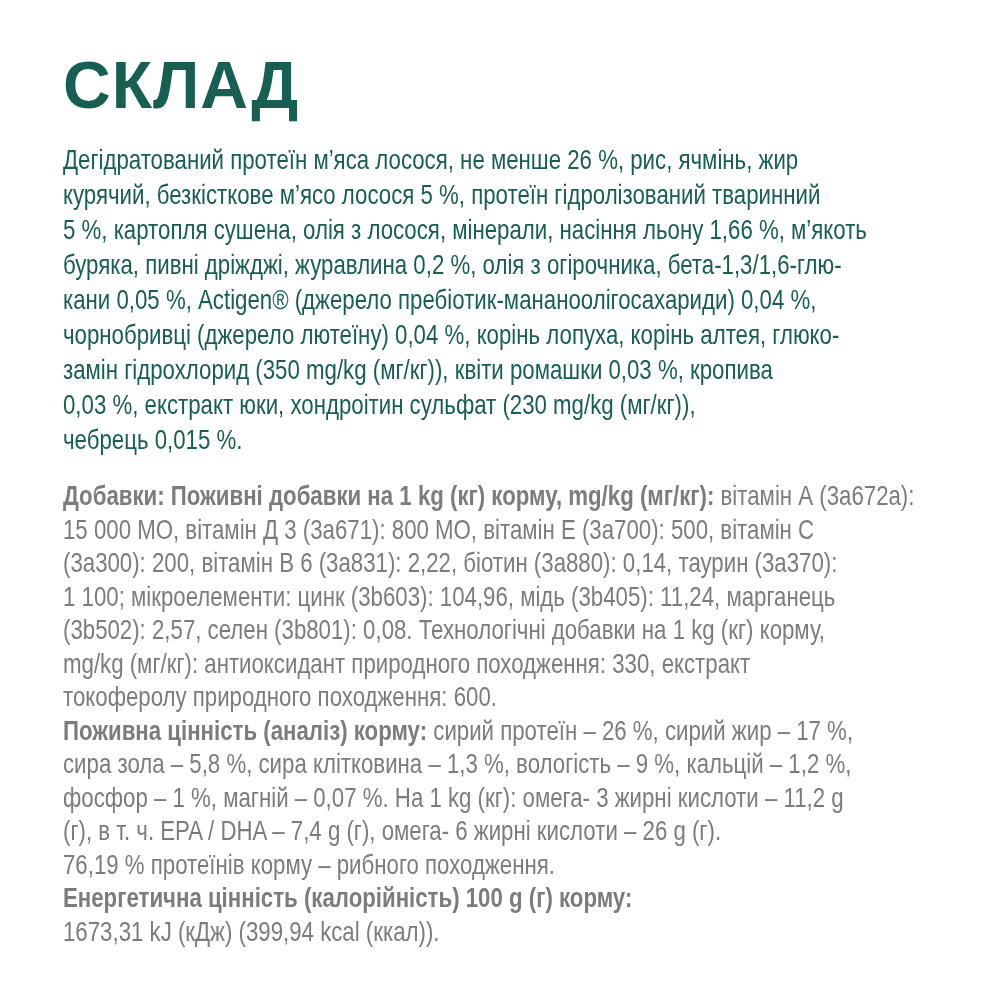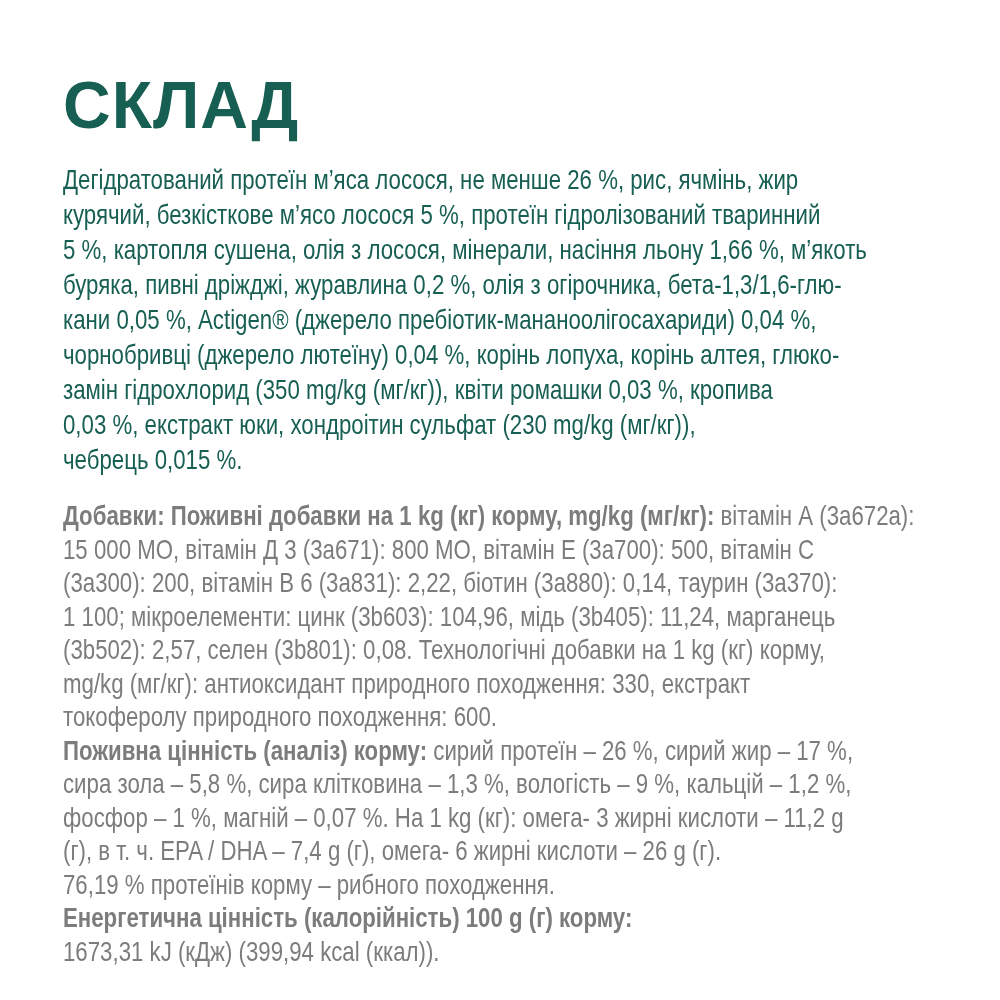--- a/index.html
+++ b/index.html
@@ -13,21 +13,21 @@
     width: 1000px;
     height: 1000px;
     background: var(--bg);
     overflow: hidden;
     font-family: "Liberation Sans", "DejaVu Sans", sans-serif;
   }
   .page {
     box-sizing: border-box;
     width: 945px;
     height: 1000px;
-    padding: 56px 0 0 63px;
+    padding: 36px 0 0 63px;
   }
   .title {
     margin: 16px 0 0 0;
     font-size: 66px;
     line-height: 66px;
     font-weight: 700;
     letter-spacing: 1px;
     color: var(--teal);
   }
   .para {

